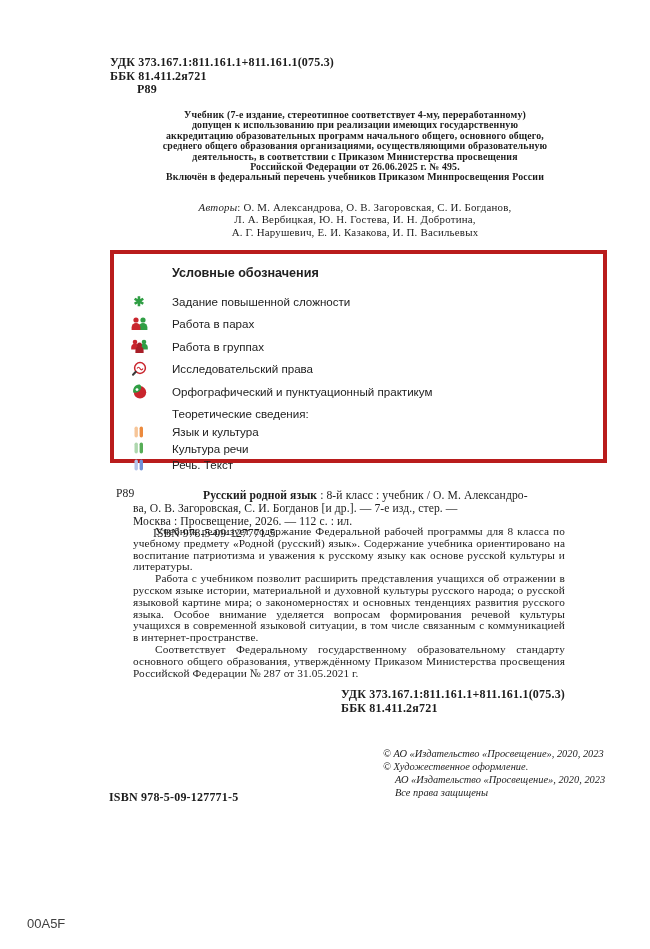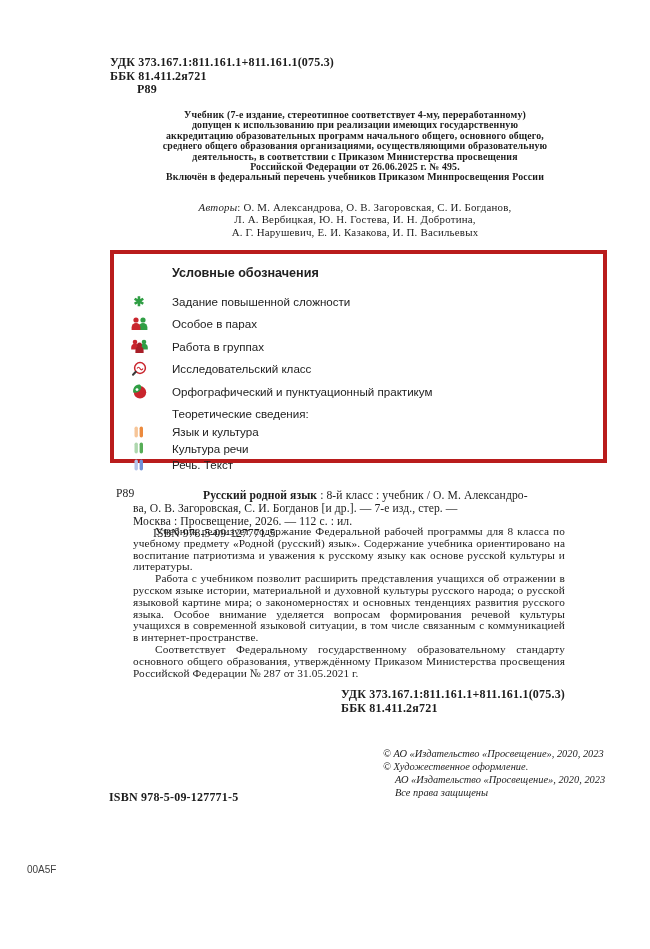--- a/index.html
+++ b/index.html
@@ -33,21 +33,21 @@
   
   .annotation { position:absolute; left:133px; top:526px; width:432px; font-size:11.3px; line-height:11.8px; text-align:justify; letter-spacing:.1px; }
   .annotation p { margin:0; text-indent:22px; }
   
   .catalog-bottom { position:absolute; left:341px; top:688px; font-weight:bold; font-size:12px; line-height:13.5px; letter-spacing:.2px; }
   
   .footer-isbn { position:absolute; left:109px; top:790px; font-weight:bold; font-size:12px; letter-spacing:.2px; }
   .footer-copy { position:absolute; left:383px; top:747px; font-size:10.4px; line-height:13px;font-style:italic; }
   .footer-copy .ind { padding-left:12px; }
   
-  .print-code { position:absolute; left:27px; top:864px; font-family:"Liberation Sans", sans-serif; font-size:10px; color:#3f3f3f; }
+  .print-code { position:absolute; left:27px; top:916px; font-family:"Liberation Sans", sans-serif; font-size:13px; color:#3f3f3f; }
 </style>
 </head>
 <body>
 
 <div class="page">
 
   <div class="catalog-top">
     <div>УДК 373.167.1:811.161.1+811.161.1(075.3)</div>
     <div>ББК 81.411.2я721</div>
     <div class="code-line">Р89</div>
@@ -84,21 +84,21 @@
             <g fill="#2f9e44">
                 <circle cx="12" cy="3" r="2.6"></circle>
                 <path d="M7.6 13 v-2.6 a4.4 4.4 0 0 1 8.8 0 V13 Z"></path>
               </g>
             <g fill="#c9252d">
                 <circle cx="5" cy="3" r="2.6"></circle>
                 <path d="M0.6 13 v-2.6 a4.4 4.4 0 0 1 8.8 0 V13 Z"></path>
               </g>
           </svg>
         </span>
-        <span>Особое в парах</span>
+        <span>Работа в парах</span>
       </div>
 
       <div class="legend-item">
         <span class="licon">
           <svg width="17" height="14" viewBox="0 0 17 14">
             <g fill="#c9252d">
                 <circle cx="4" cy="3" r="2.3"></circle>
                 <path d="M0.2 10.5 v-2 a3.8 3.8 0 0 1 7.6 0 v2 Z"></path>
               </g>
             <g fill="#2f9e44">
@@ -115,21 +115,21 @@
       </div>
 
       <div class="legend-item">
         <span class="licon">
           <svg width="16" height="16" viewBox="0 0 16 16">
             <circle cx="9" cy="7" r="5.4" fill="none" stroke="#c9252d" stroke-width="1.5"></circle>
             <path d="M6 7.6 q1.5 -2.6 3 0 t3 0" fill="none" stroke="#c9252d" stroke-width="1.1"></path>
             <path d="M4.8 10.8 L2 13.8" stroke="#3a3a3a" stroke-width="2" stroke-linecap="round"></path>
           </svg>
         </span>
-        <span>Исследовательский класс</span>
+        <span>Исследовательский права</span>
       </div>
 
       <div class="legend-item">
         <span class="licon">
           <svg width="15" height="15" viewBox="0 0 15 15">
             <circle cx="8" cy="8.3" r="6.2" fill="#c9252d"></circle>
             <path d="M7 0.6 C3 1 0.6 4.4 1.2 8.6 C5.6 9.4 9.6 6.6 9.2 2.2 C8.6 1 7.8 0.5 7 0.6 Z" fill="#2f9e44"></path>
             <circle cx="5" cy="5.6" r="1.4" fill="#ffffff"></circle>
           </svg>
         </span>

